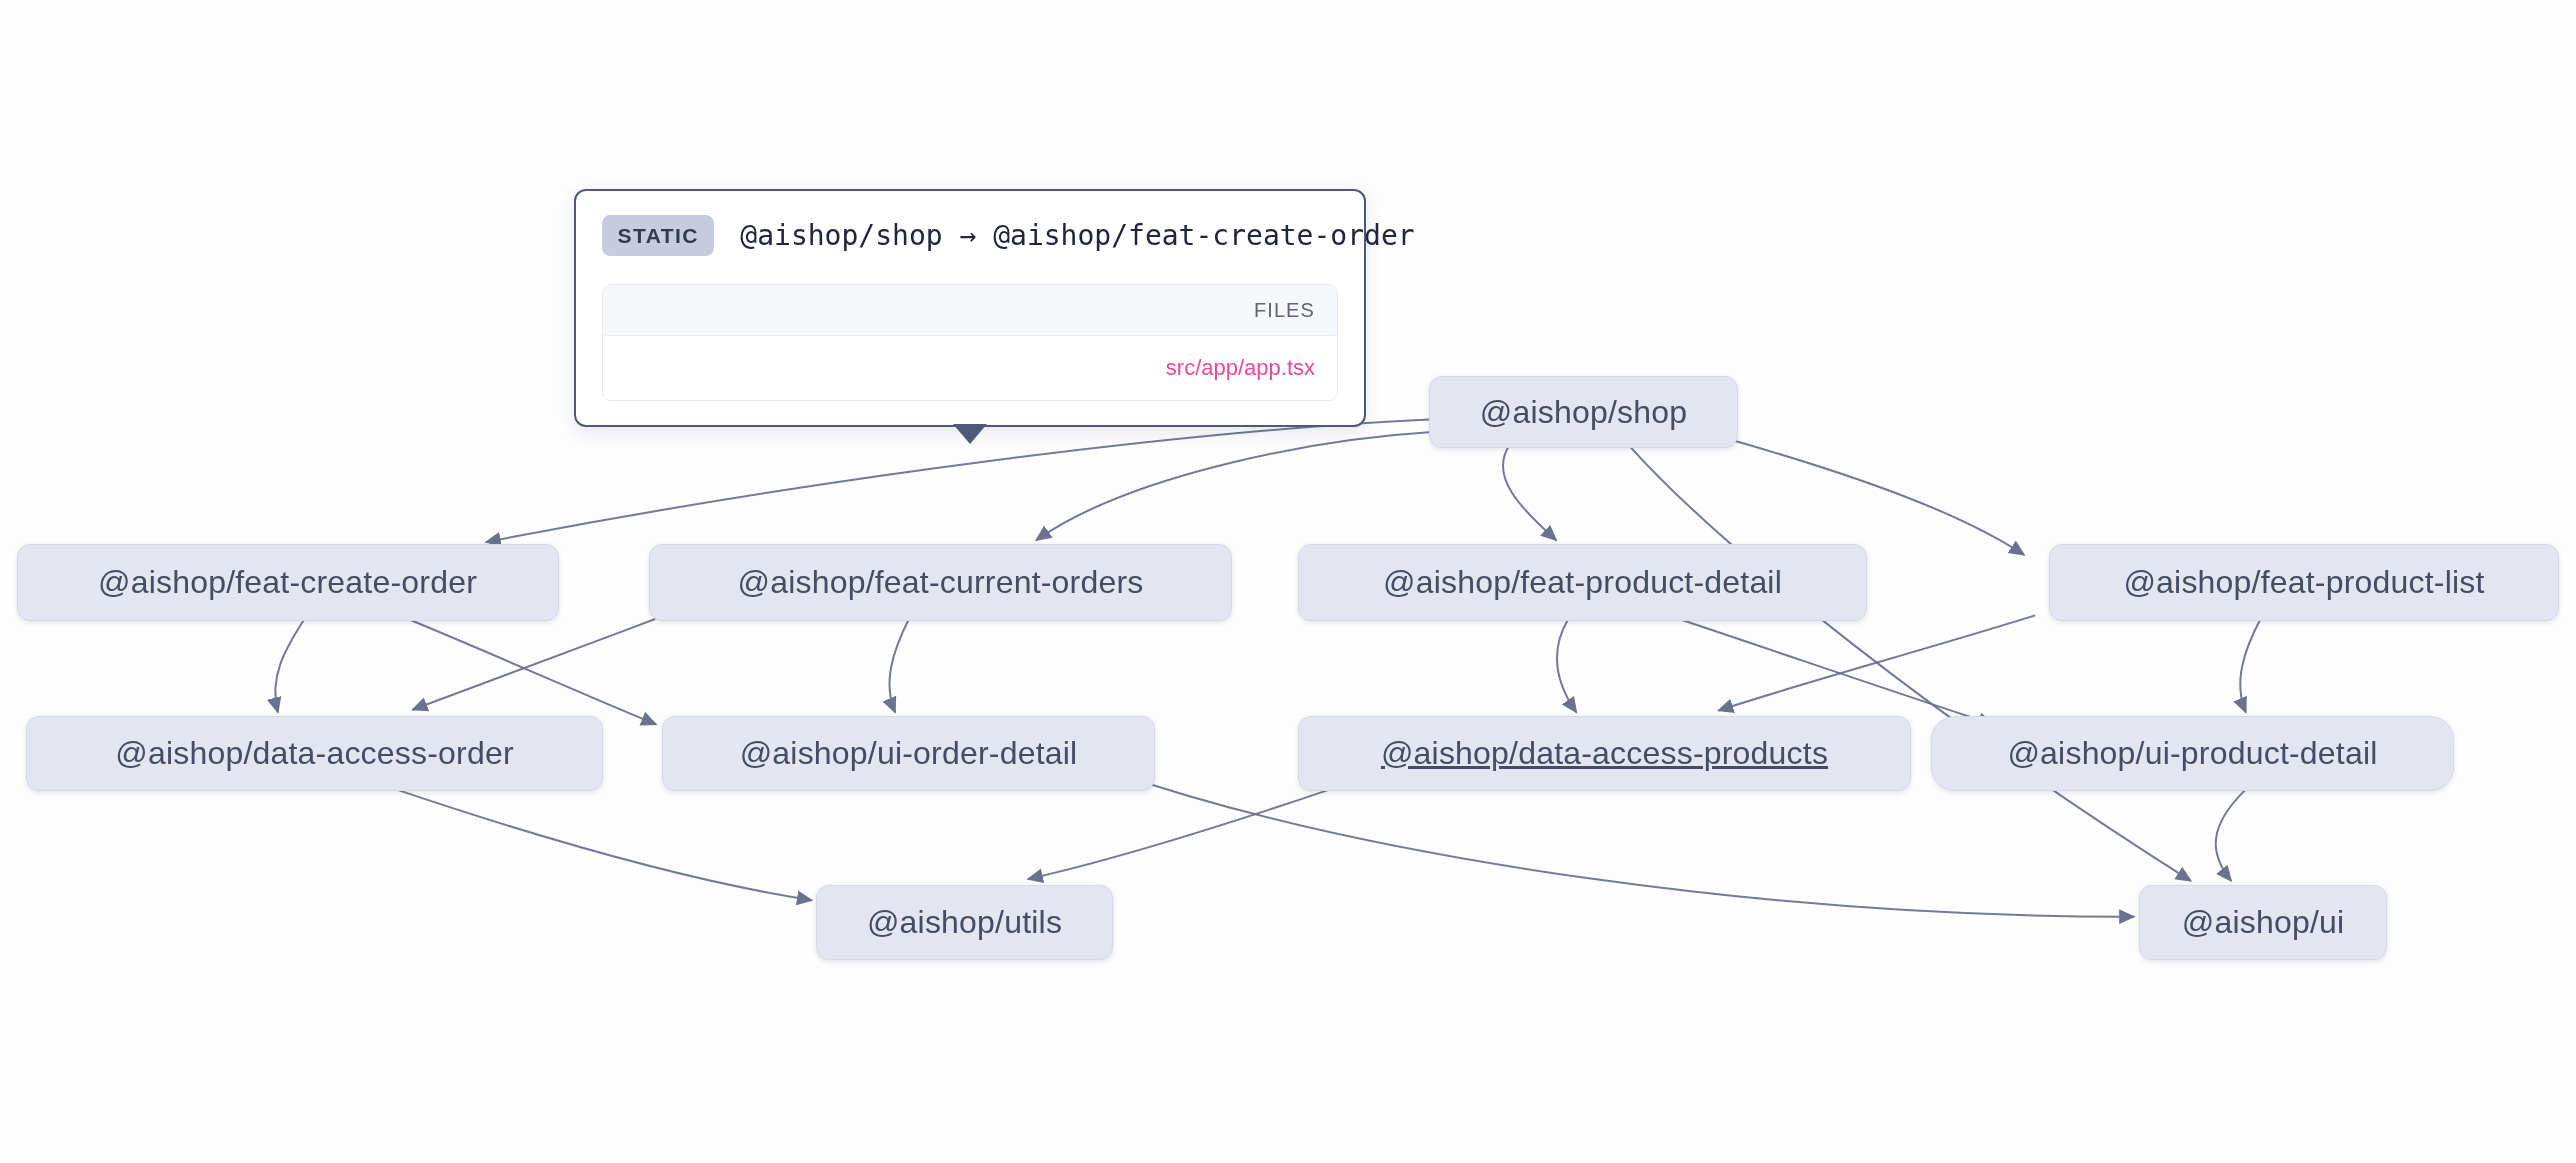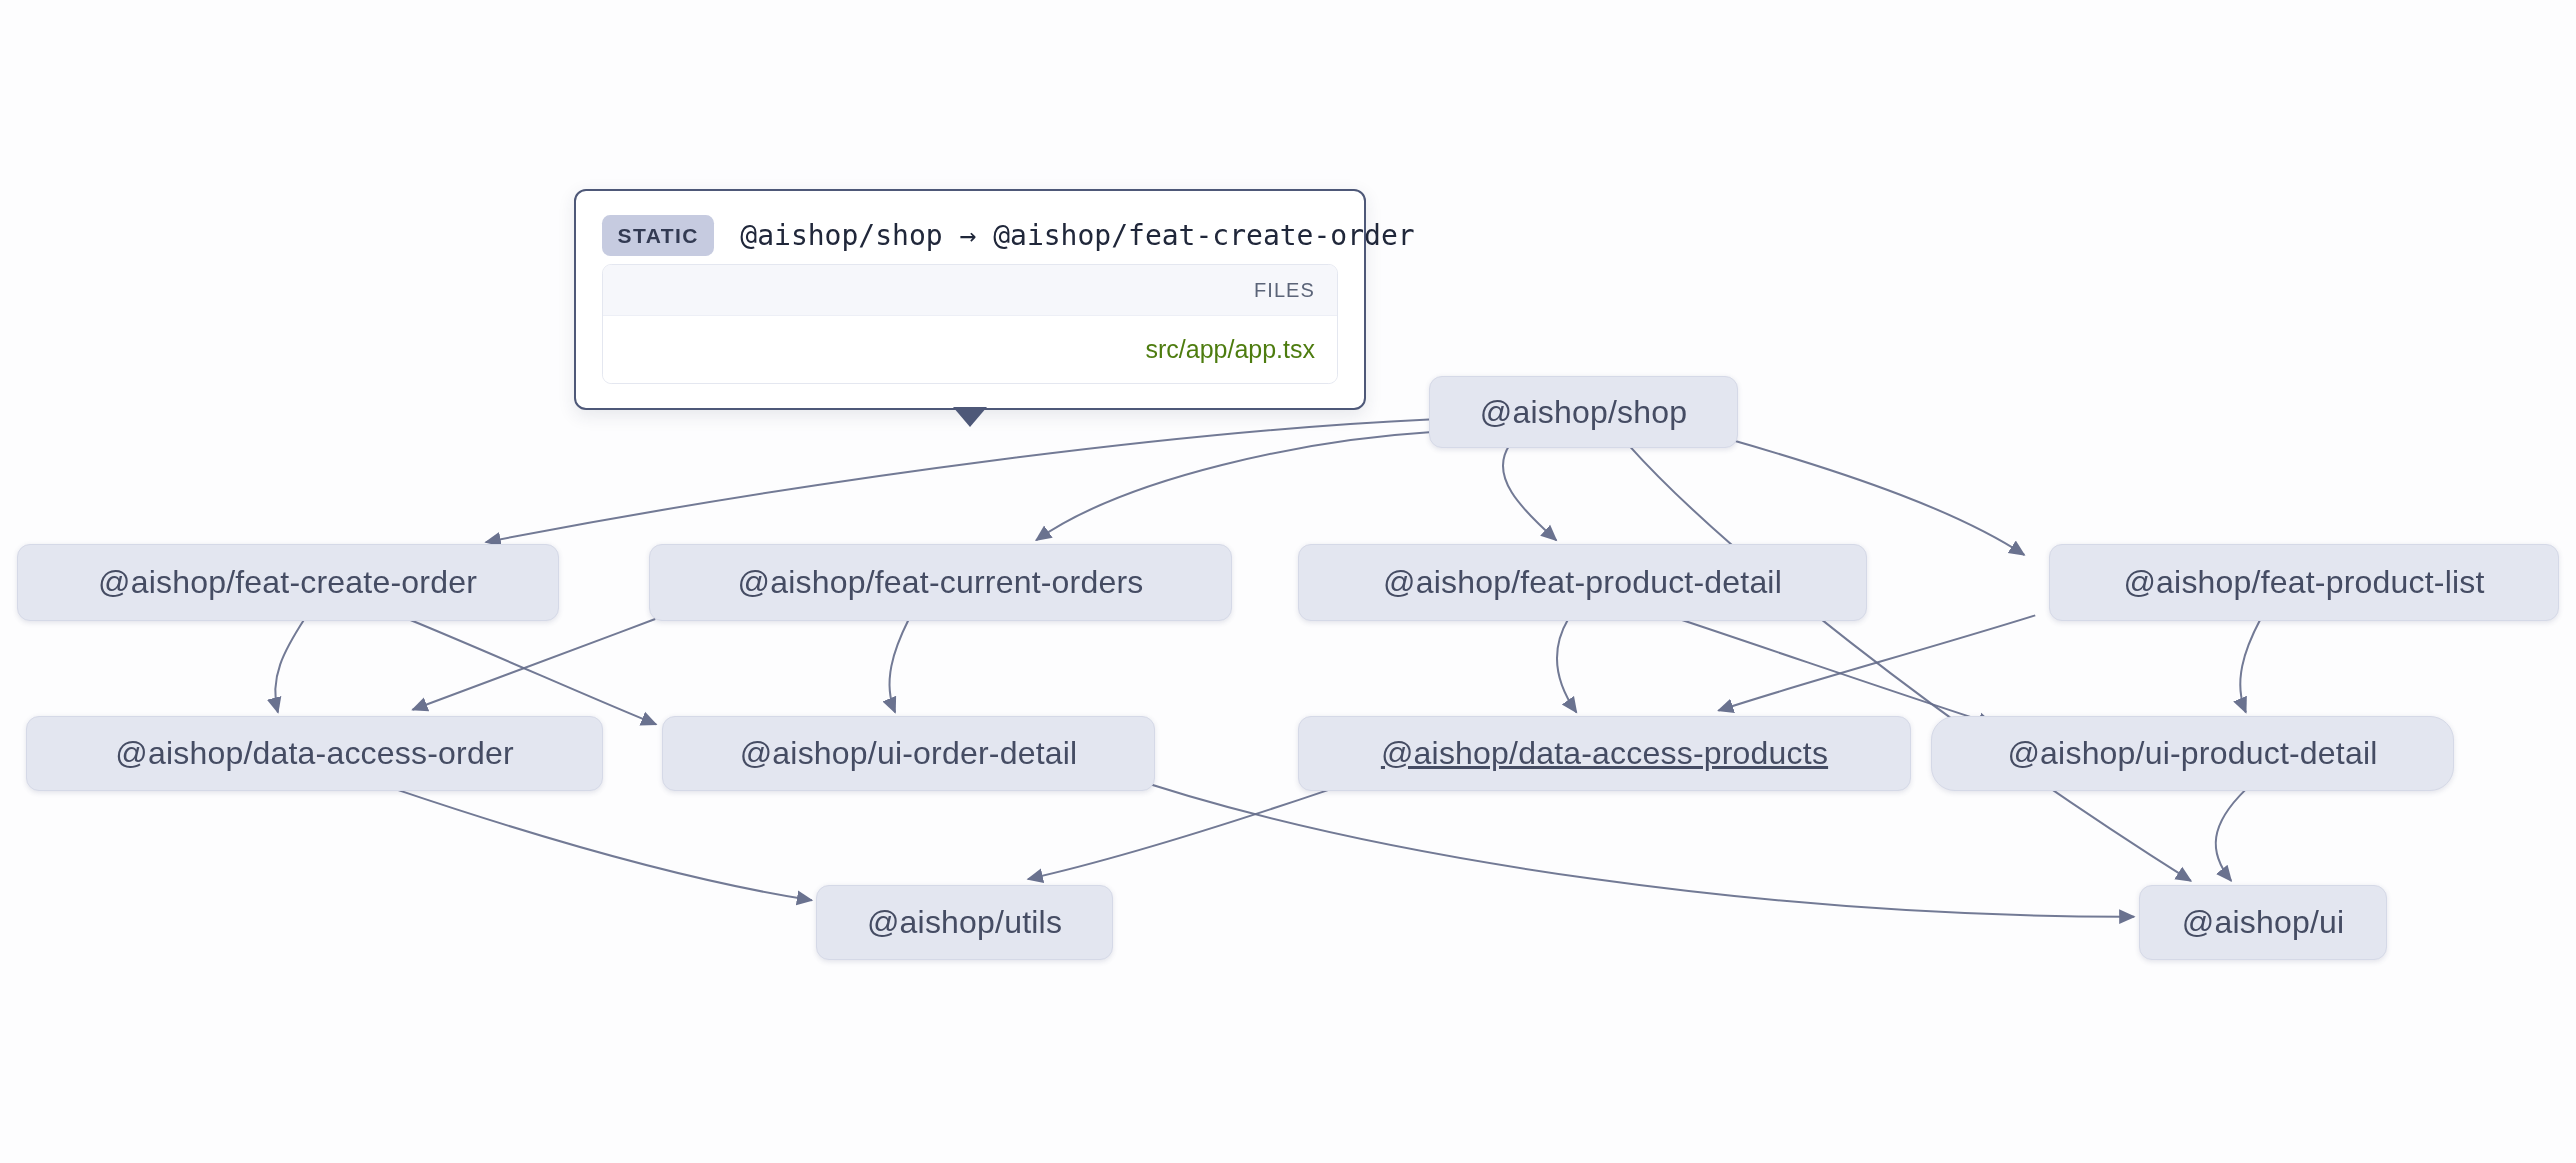--- a/index.html
+++ b/index.html
@@ -11,24 +11,24 @@
         background:#e3e6f0;border:0.9px solid #d5d9e7;border-radius:13px;
         box-shadow:0 1.8px 5.5px rgba(70,80,120,0.14);
         color:#454c63;font-size:32px;letter-spacing:0.2px;cursor:pointer;white-space:nowrap;}
   #tooltip{position:absolute;z-index:3;background:#ffffff;border:2.3px solid #4e5878;
            border-radius:12px;box-shadow:0 5.5px 16.5px rgba(40,50,80,0.10);
            box-sizing:border-box;padding:24px 26px;text-align:right;}
   #tooltip .tt-header{display:flex;align-items:center;gap:26px;}
   .type-badge{background:#c6cbe0;color:#323a52;font-weight:bold;font-size:21px;
               letter-spacing:1.4px;padding:10px 15.6px;border-radius:8.2px;line-height:1;}
   .edge-label{font-family:"DejaVu Sans Mono",monospace;font-size:28px;color:#20273a;white-space:nowrap;}
-  .files-panel{margin-top:8px;border:1.8px solid #e4e7f0;border-radius:9.2px;overflow:hidden;}
+  .files-panel{margin-top:28px;border:1.8px solid #e4e7f0;border-radius:9.2px;overflow:hidden;}
   .files-header{background:#f6f7fb;border-bottom:1.8px solid #edeff6;padding:13.7px 22px;
                 font-size:20px;color:#5b6478;letter-spacing:1.1px;}
-  .file-row{background:#ffffff;padding:19px 22px;font-size:25px;color:#4d7c0f;}
+  .file-row{background:#ffffff;padding:19px 22px;font-size:22px;color:#ec4899;}
   .tt-caret{position:absolute;bottom:-19px;width:0;height:0;
             border-left:17.4px solid transparent;border-right:17.4px solid transparent;
             border-top:20px solid #4e5878;}
 </style>
 </head>
 <body>
 
 <div id="stage">
 
   <svg id="edges" width="2576" height="1163" viewBox="0 0 2812 1270">

